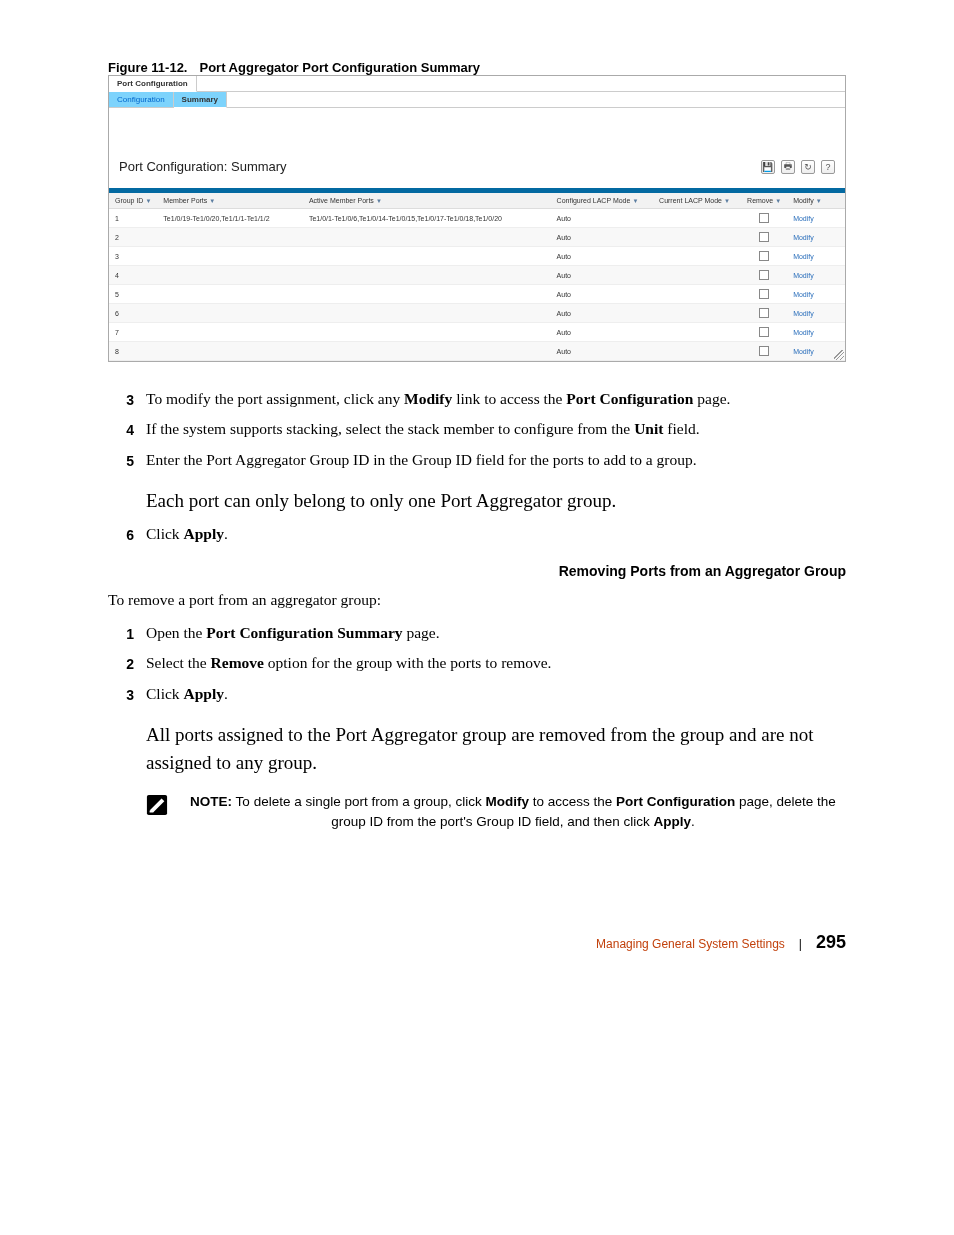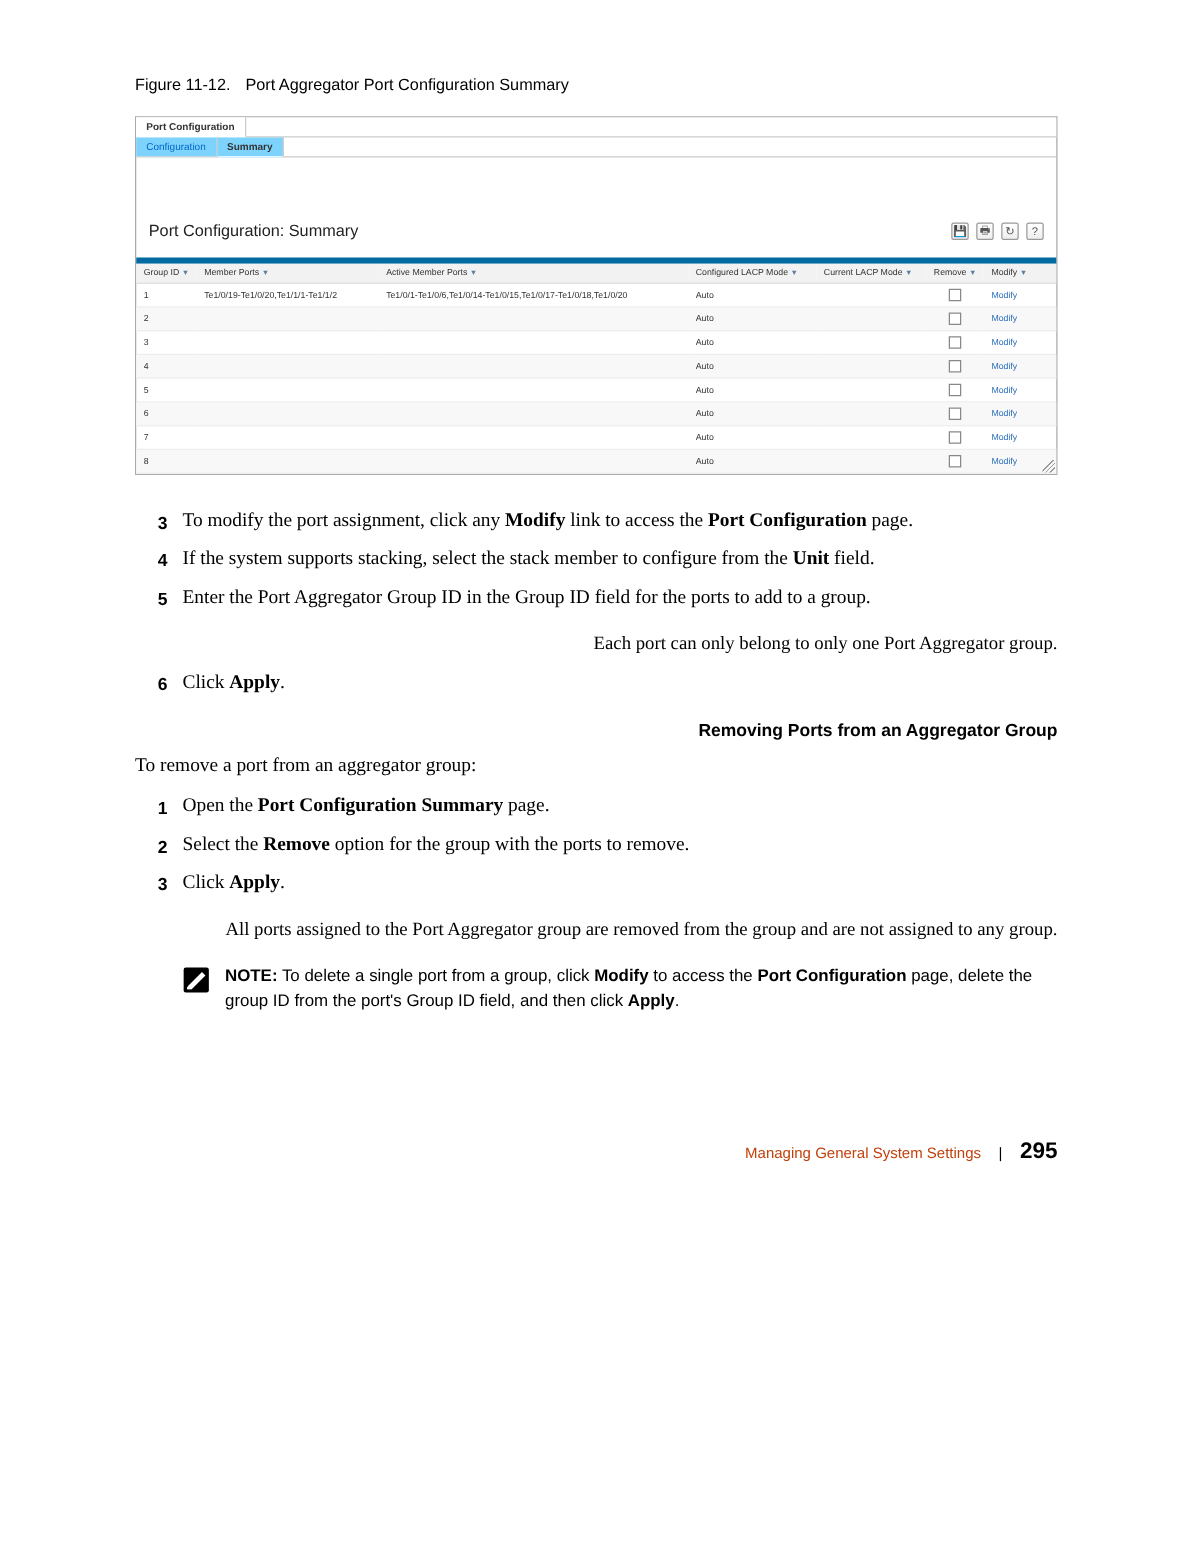--- a/index.html
+++ b/index.html
@@ -10,22 +10,21 @@
     background: #fff;
     color: #000;
     width: 954px;
   }
   .page {
     padding: 60px 108px 40px 108px;
   }
   .figure-caption {
     font-family: Arial, Helvetica, sans-serif;
     font-size: 13px;
-    font-weight: normal;
-    margin-bottom: 18px;
+    font-weight: bold;
   }
   .figure-caption .label { margin-right: 12px; }
   .screenshot {
     border: 1px solid #aaa;
     margin-bottom: 26px;
     font-family: Arial, Helvetica, sans-serif;
     background: #fff;
     position: relative;
   }
   .ss-tabs-row {
@@ -106,23 +105,22 @@
     width: 26px;
     flex-shrink: 0;
     text-align: right;
     margin-right: 12px;
     font-size: 14px;
     padding-top: 2px;
   }
   ol.steps > li .t { flex: 1; }
   .sub-p {
     margin: 8px 0 8px 38px;
-    font-size: 15px;
+    font-size: 19px;
     line-height: 1.45;
-    text-align: right;
   }
   h4.section {
     font-family: Arial, Helvetica, sans-serif;
     font-size: 14px;
     font-weight: bold;
     margin: 18px 0 10px 0;
     text-align: right;
   }
   p.body {
     font-size: 15.5px;
@@ -137,20 +135,21 @@
   .note-icon {
     width: 22px; height: 22px;
     flex-shrink: 0;
     margin-top: 2px;
   }
   .note-icon svg { width: 22px; height: 22px; }
   .note-text {
     font-family: Arial, Helvetica, sans-serif;
     font-size: 13.5px;
     line-height: 1.45;
+    text-align: center;
   }
   .note-text .note-label { font-weight: bold; }
   .footer {
     margin-top: 100px;
     display: flex;
     justify-content: flex-end;
     align-items: baseline;
     gap: 14px;
     font-family: Arial, Helvetica, sans-serif;
   }

